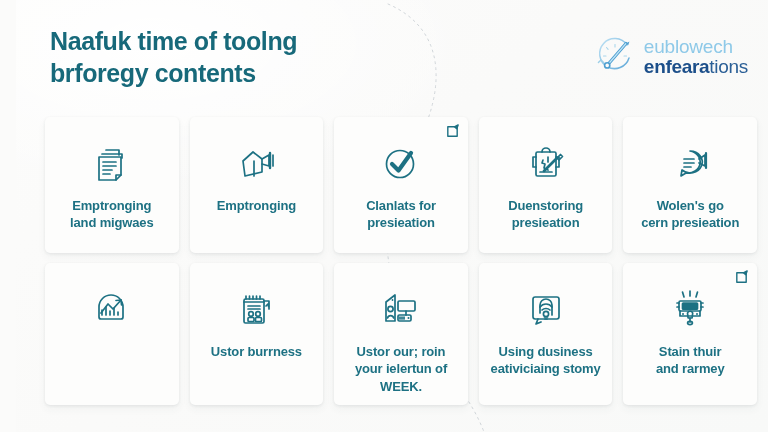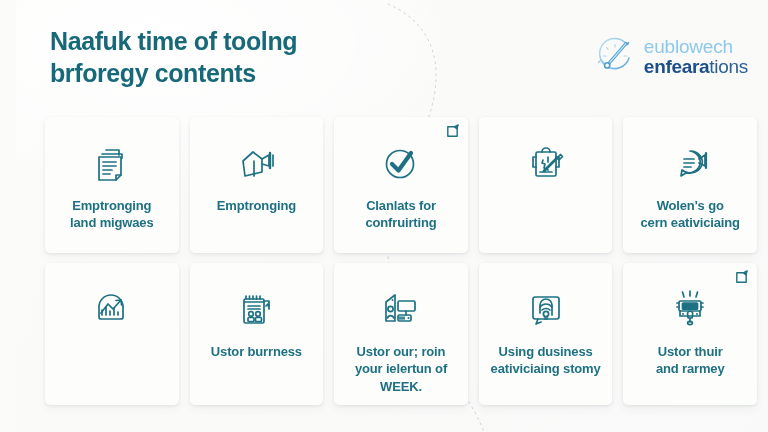--- a/index.html
+++ b/index.html
@@ -155,52 +155,54 @@
           <path d="M10 3 L14 1 L12.5 5 z" fill="#1d7183"></path>
         </svg>
       </span>
       <span class="card-icon">
         <svg viewBox="0 0 48 48" fill="none">
           <circle cx="23" cy="25" r="13.5" stroke="#1d7183" stroke-width="1.7"></circle>
           <path d="M15 25 L21.5 31.5 L34 14" stroke="#1d7183" stroke-width="4.2" stroke-linecap="round" stroke-linejoin="round"></path>
         </svg>
       </span>
       <span class="card-label">Clanlats for
-confruirting</span>
+presieation</span>
     </div>
 
     <div class="card">
       <span class="card-icon">
         <svg viewBox="0 0 48 48" stroke="#1d7183" stroke-width="1.7" fill="none" stroke-linecap="round" stroke-linejoin="round">
           <path d="M20 13 a4 4 0 0 1 8 0"></path>
           <rect x="14" y="13" width="20" height="24" rx="1.5"></rect>
           <path d="M14 18 h-3 v10 h3"></path>
           <path d="M34 18 h3 v10 h-3"></path>
           <line x1="18" y1="33" x2="30" y2="33"></line>
           <path d="M21 21 l-1 3 3 1 -1 4 4 2"></path>
           <line x1="26" y1="18" x2="26" y2="23"></line>
           <path d="M22 32 L35 19" stroke-width="2.8"></path>
           <path d="M35 19 l3.5 -3.5 2 2 -3.5 3.5 z"></path>
         </svg>
       </span>
+      <span class="card-label">Duenstoring
+presieation</span>
     </div>
 
     <div class="card">
       <span class="card-icon">
         <svg viewBox="0 0 48 48" stroke="#1d7183" stroke-width="1.7" fill="none" stroke-linecap="round" stroke-linejoin="round">
           <path d="M24 12 a12 11 0 1 1 -8 19 l-1 6 5 -3 a12 11 0 0 0 4 -22"></path>
           <line x1="18" y1="20" x2="28" y2="20"></line>
           <line x1="18" y1="24" x2="28" y2="24"></line>
           <line x1="18" y1="28" x2="25" y2="28"></line>
           <path d="M33 20 L39 16 L39 27 L33 24"></path>
           <path d="M40 14 L40 29" stroke-width="2.2"></path>
         </svg>
       </span>
       <span class="card-label">Wolen's go
-cern eativiciaing</span>
+cern presieation</span>
     </div>
 
     <div class="card">
       <span class="card-icon">
         <svg viewBox="0 0 48 48" stroke="#1d7183" stroke-width="1.7" fill="none" stroke-linecap="round" stroke-linejoin="round">
           <path d="M11 32 v-10 a12 12 0 0 1 24 0 v10 a2 2 0 0 1 -2 2 h-20 a2 2 0 0 1 -2 -2 z"></path>
           <path d="M14 30 v-5 M18 30 v-8 M22 30 v-4 M26 30 v-7 M30 30 v-3"></path>
           <path d="M13 28 L20 19 L25 24 L33 15"></path>
           <path d="M33 15 l-5 0.5 M33 15 l0.5 5"></path>
         </svg>
@@ -275,18 +277,18 @@
           <rect x="16.5" y="18" width="15" height="6.2" rx="0.8" fill="#1d7183"></rect>
           <path d="M11 18 h2 M11 22 h2 M35 18 h2 M35 22 h2"></path>
           <path d="M14 26 v5 h20 v-5"></path>
           <circle cx="17" cy="29" r="1" fill="#1d7183" stroke="none"></circle>
           <circle cx="31" cy="29" r="1" fill="#1d7183" stroke="none"></circle>
           <path d="M21.5 28 a2.8 2.8 0 0 1 5.2 0 l-0.6 5 h-4 z"></path>
           <path d="M24 33 v4"></path>
           <ellipse cx="24" cy="38" rx="2.4" ry="1.6"></ellipse>
         </svg>
       </span>
-      <span class="card-label">Ustor thuir
+      <span class="card-label">Stain thuir
 and rarmey</span>
     </div>
 
   </div>
 </div>
 
 </body></html>

